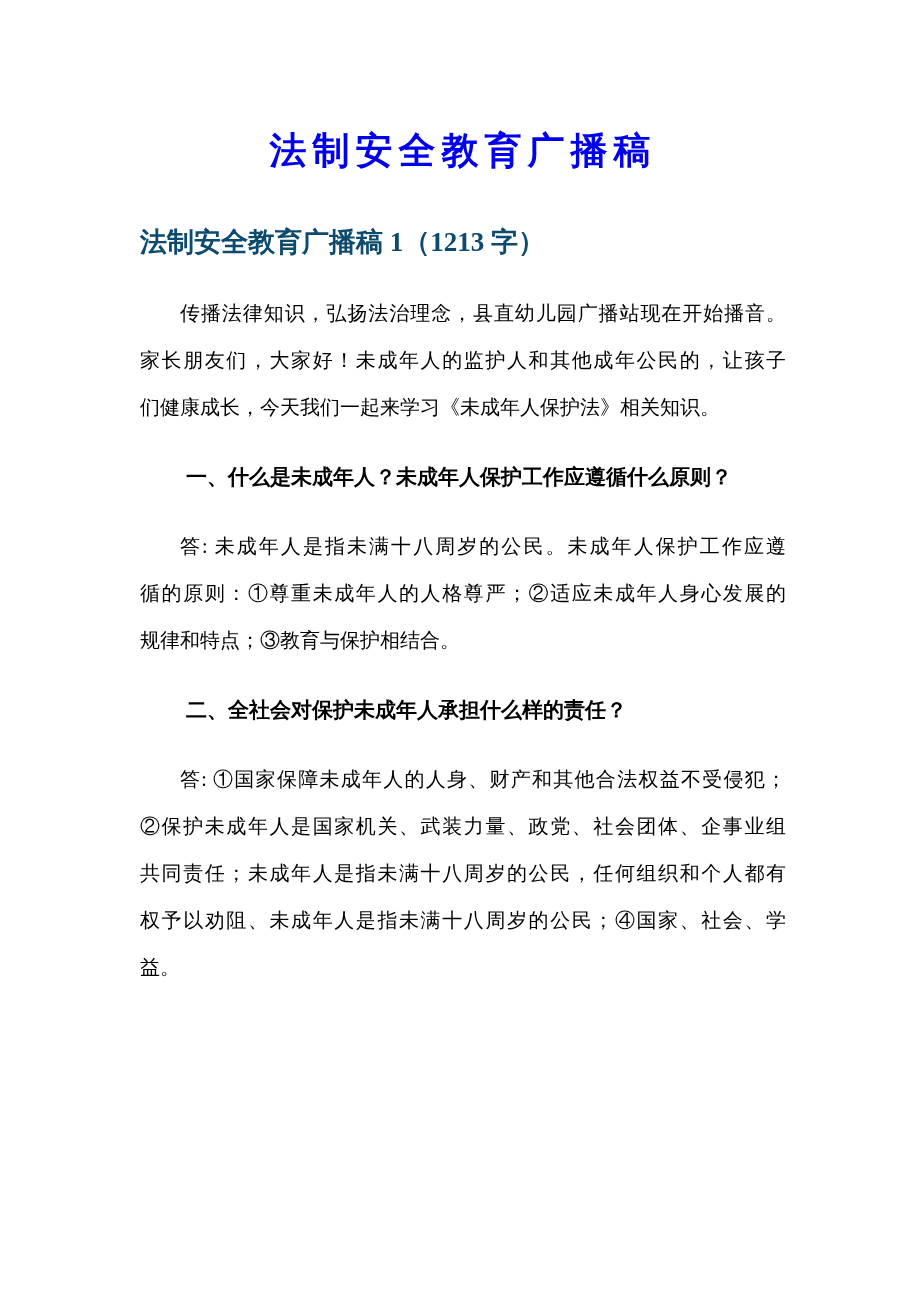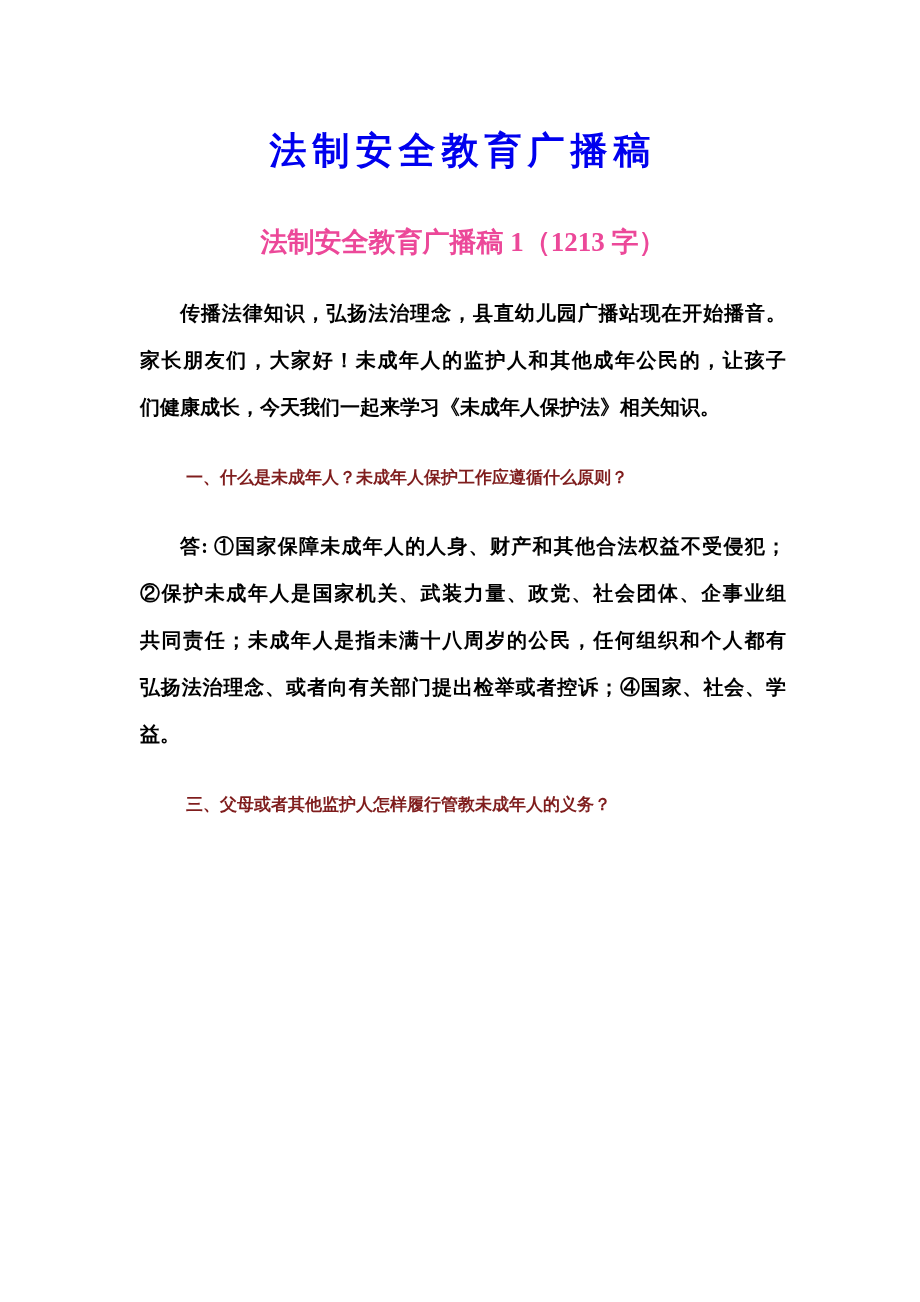--- a/index.html
+++ b/index.html
@@ -29,42 +29,40 @@
     font-weight: 700;
     letter-spacing: 6px;
     text-align: center;
     color: #0000EE;
   }
   .doc-subtitle {
     margin: 48px 0 0 0;
     font-size: 27px;
     line-height: 40px;
     font-weight: 700;
-    color: #ec4899;
-    text-align: center;
+    color: #0c4a6e;
   }
   .para {
     margin-top: 28px;
     font-size: 20px;
   }
   .para + .heading { margin-top: 23px; }
   .heading {
     margin-top: 22px;
-    font-size: 17px;
+    font-size: 21px;
     line-height: 47px;
     font-weight: 700;
     text-indent: 46px;
-    color: #7f1d1d;
+    color: #000000;
     white-space: nowrap;
   }
   .heading + .para { margin-top: 22px; }
   .line {
     line-height: 47px;
     color: #000000;
-    font-weight: bold;
   }
   .just {
     text-align: justify;
     text-align-last: justify;
   }
   .indent { text-indent: 40px; }
 </style>
 </head>
 <body>
 
@@ -76,26 +74,31 @@
     <h2 class="doc-subtitle">法制安全教育广播稿 1（1213 字）</h2>
 
     <div class="para">
       <div class="line just indent">传播法律知识，弘扬法治理念，县直幼儿园广播站现在开始播音。</div>
       <div class="line just">家长朋友们，大家好！未成年人的监护人和其他成年公民的，让孩子</div>
       <div class="line">们健康成长，今天我们一起来学习《未成年人保护法》相关知识。</div>
     </div>
 
     <div class="heading">一、什么是未成年人？未成年人保护工作应遵循什么原则？</div>
 
+    <div class="para">
+      <div class="line just indent">答: 未成年人是指未满十八周岁的公民。未成年人保护工作应遵</div>
+      <div class="line just">循的原则：①尊重未成年人的人格尊严；②适应未成年人身心发展的</div>
+      <div class="line">规律和特点；③教育与保护相结合。</div>
+    </div>
 
+    <div class="heading">二、全社会对保护未成年人承担什么样的责任？</div>
 
     <div class="para">
       <div class="line just indent">答: ①国家保障未成年人的人身、财产和其他合法权益不受侵犯；</div>
       <div class="line just">②保护未成年人是国家机关、武装力量、政党、社会团体、企事业组</div>
       <div class="line just">共同责任；未成年人是指未满十八周岁的公民，任何组织和个人都有</div>
-      <div class="line just">弘扬法治理念、或者向有关部门提出检举或者控诉；④国家、社会、学</div>
+      <div class="line just">权予以劝阻、未成年人是指未满十八周岁的公民；④国家、社会、学</div>
       <div class="line">益。</div>
     </div>
 
-    <div class="heading">三、父母或者其他监护人怎样履行管教未成年人的义务？</div>
 
   </div>
 </div>
 
 </body></html>

